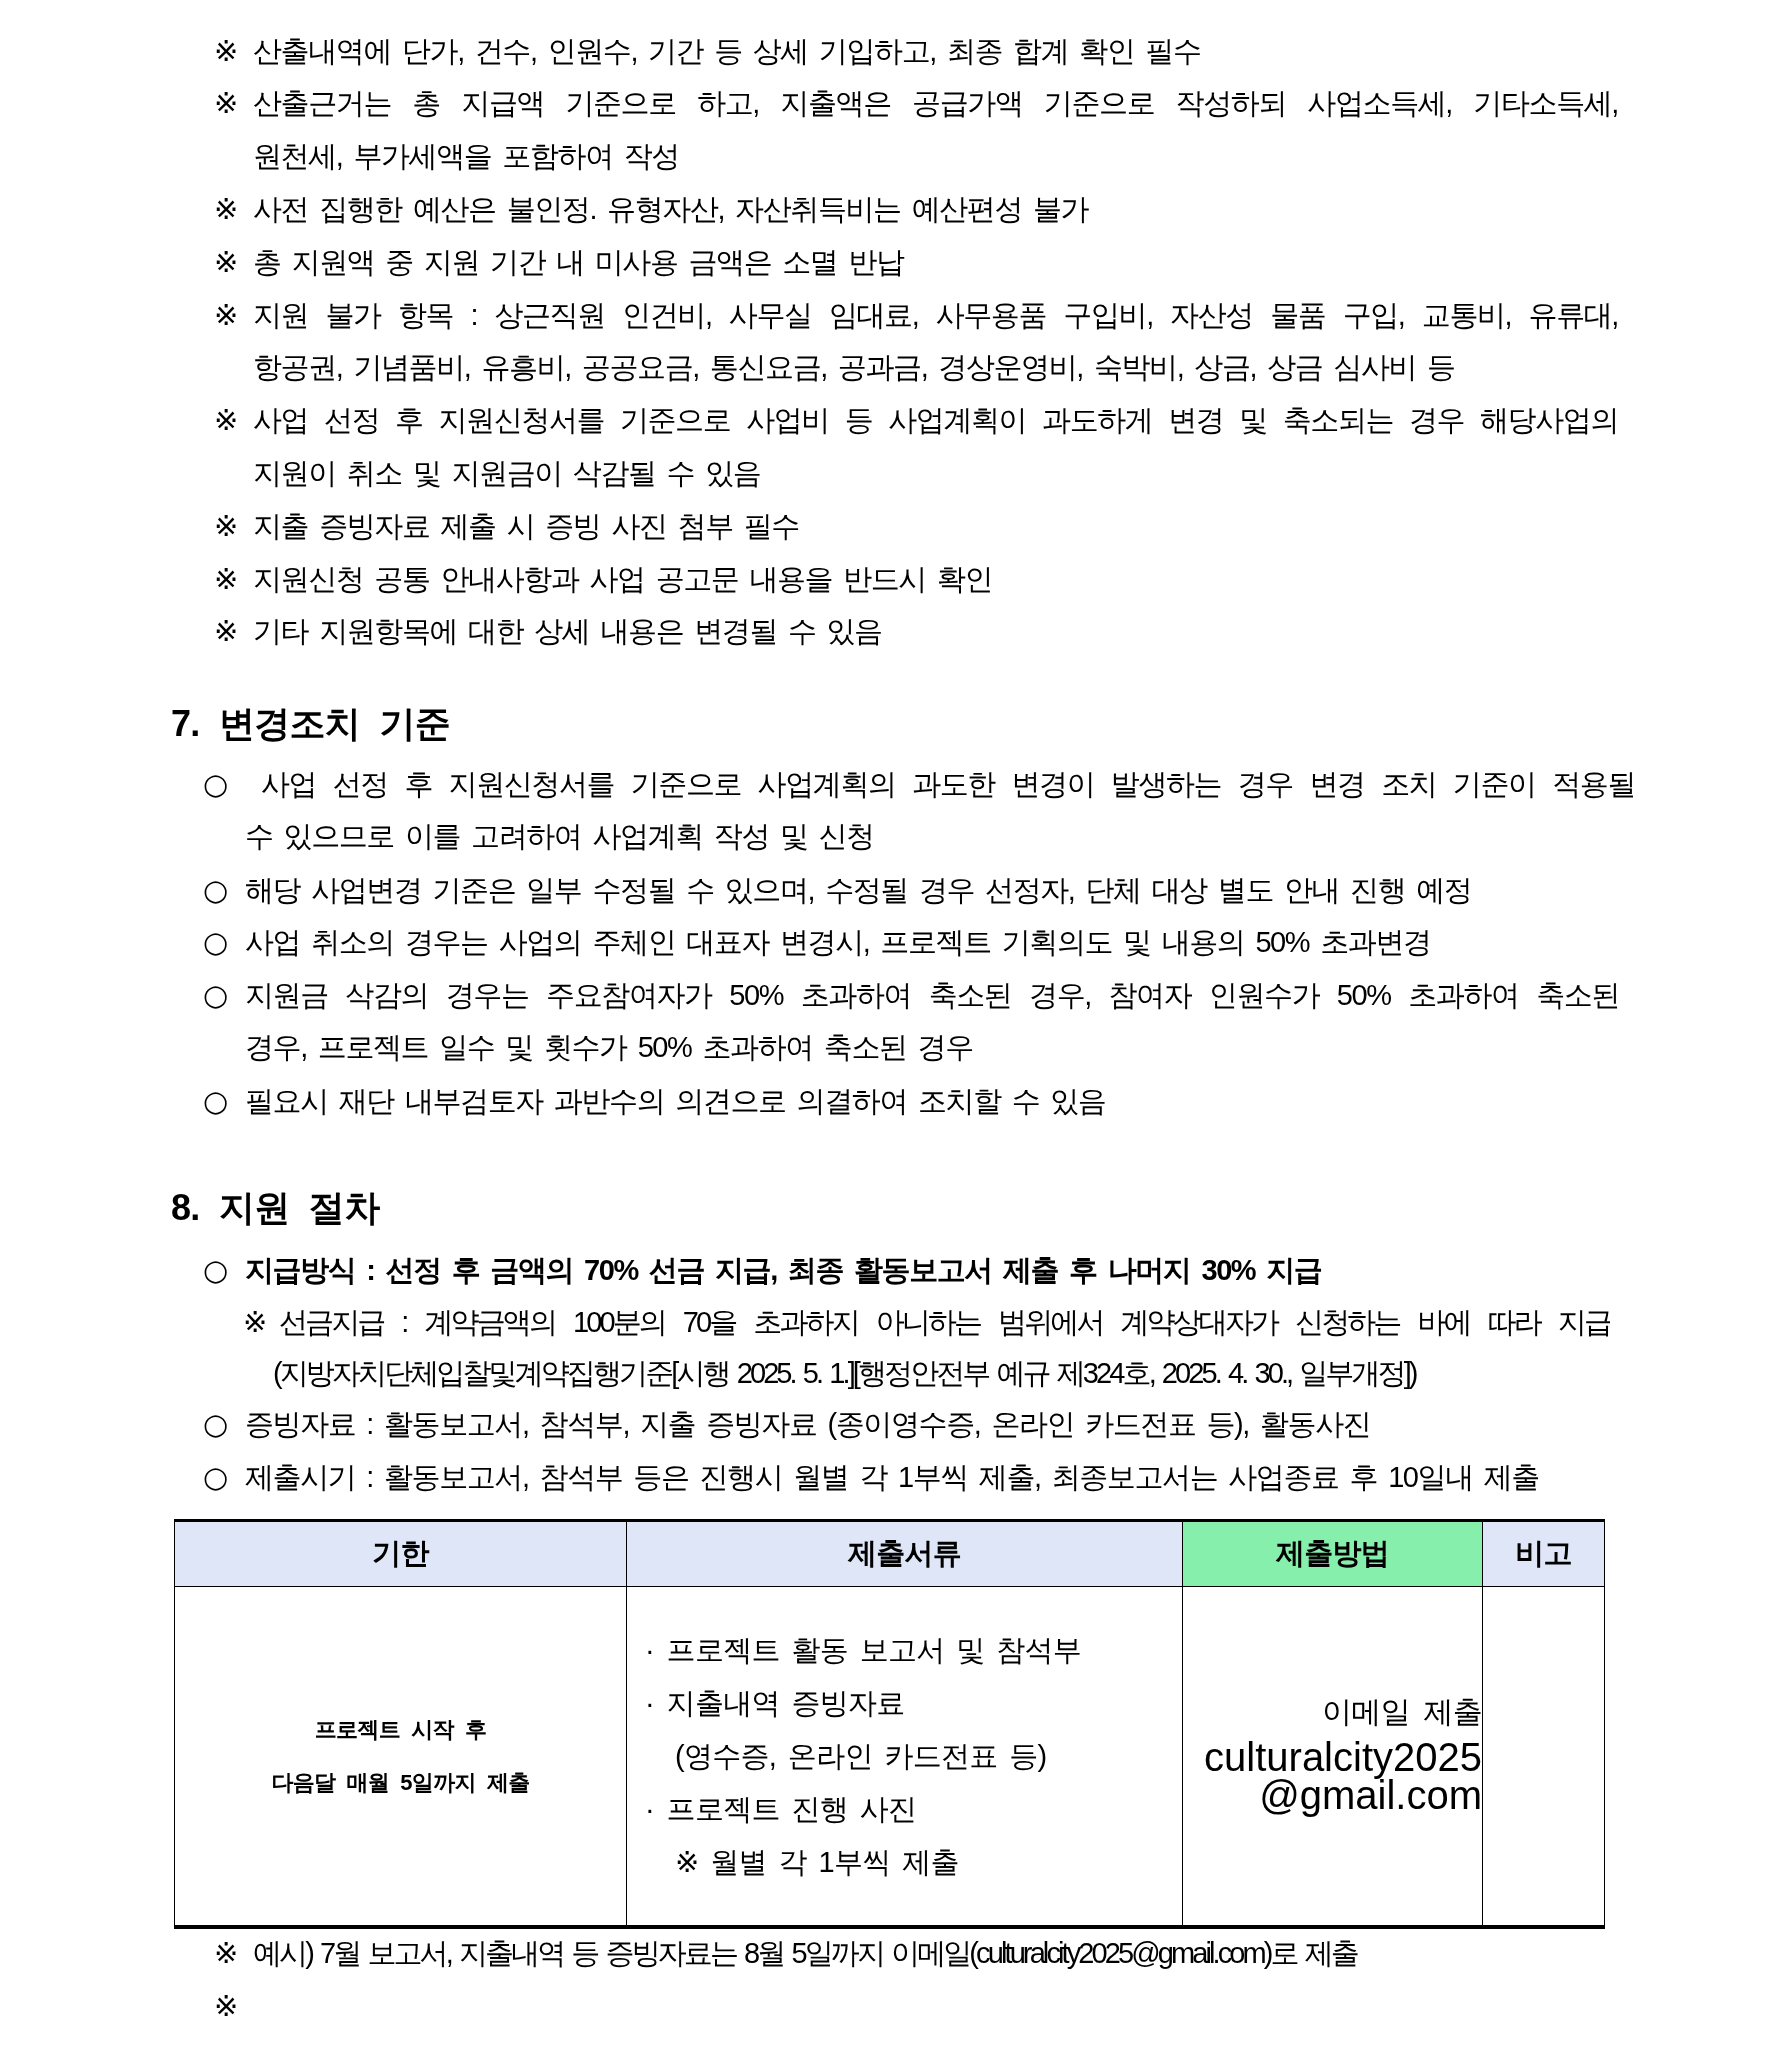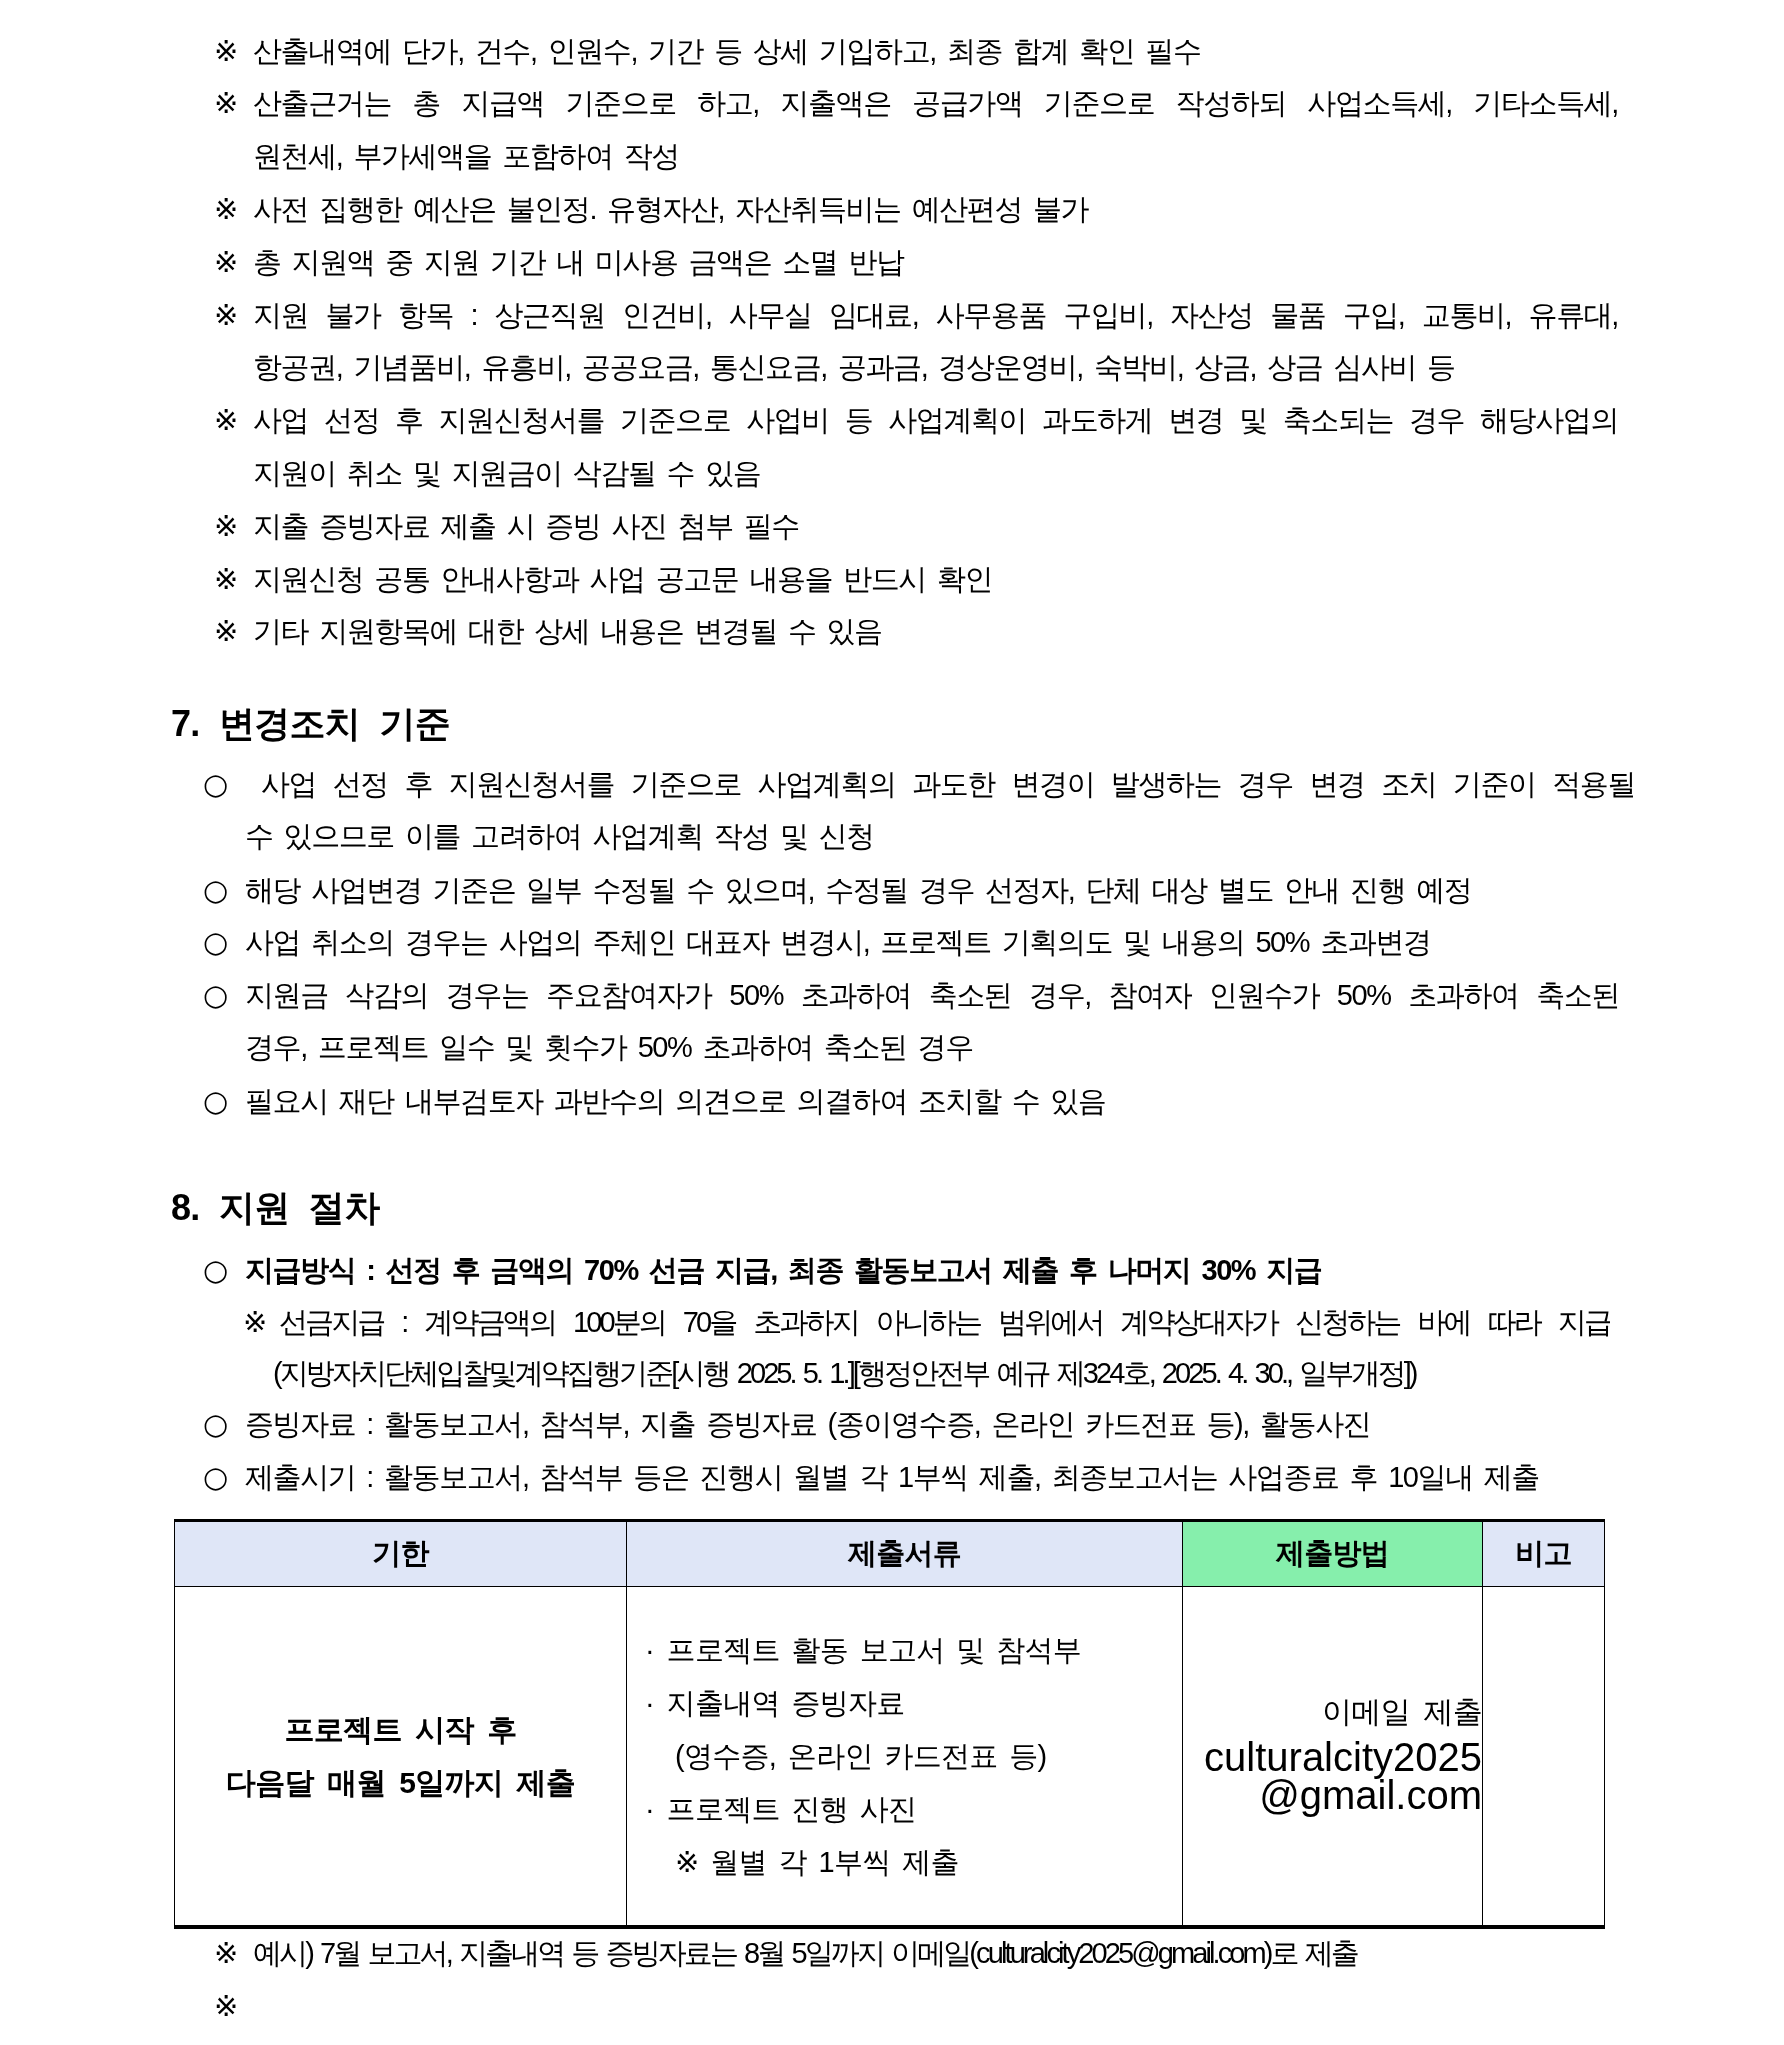--- a/index.html
+++ b/index.html
@@ -13,21 +13,21 @@
   .cond{letter-spacing:-2.9px;word-spacing:2.9px;}
   .b{font-weight:bold;}
   .h{position:absolute;top:0;left:171px;height:53px;line-height:53px;font-size:36px;font-weight:bold;
      letter-spacing:-0.7px;word-spacing:10px;white-space:nowrap;}
 
   .tbl{position:absolute;left:174px;top:1519px;width:1430px;border-collapse:collapse;table-layout:fixed;}
   .tbl th,.tbl td{border:1.4px solid #000;padding:0;}
   .tbl thead th{border-top:3.6px solid #000;height:64px;font-size:29px;font-weight:bold;text-align:center;
                 vertical-align:middle;letter-spacing:-0.7px;}
   .tbl tbody td{border-bottom:4.3px solid #000;height:324px;vertical-align:middle;}
-  .c1{text-align:center;font-weight:bold;font-size:30px;line-height:53px;letter-spacing:-0.7px;word-spacing:5.8px;}
+  .c1{text-align:center;font-weight:bold;font-size:22px;line-height:53px;letter-spacing:-0.7px;word-spacing:5.8px;}
   .c2{padding-left:18px !important;font-size:29px;line-height:53px;letter-spacing:-0.7px;word-spacing:4.3px;}
   .c2 .row{white-space:nowrap;}
   .c2 .bul{display:inline-block;width:21.6px;}
   .c2 .sub{padding-left:30px;}
   .c3{text-align:right;padding-bottom:14.4px !important;margin-top:34px;}
   .c3 .m1{font-size:30px;line-height:53px;letter-spacing:-0.7px;word-spacing:5.8px;}
   .c3 .m2{font-size:40px;line-height:38px;}
 </style>
 </head>
 <body>

